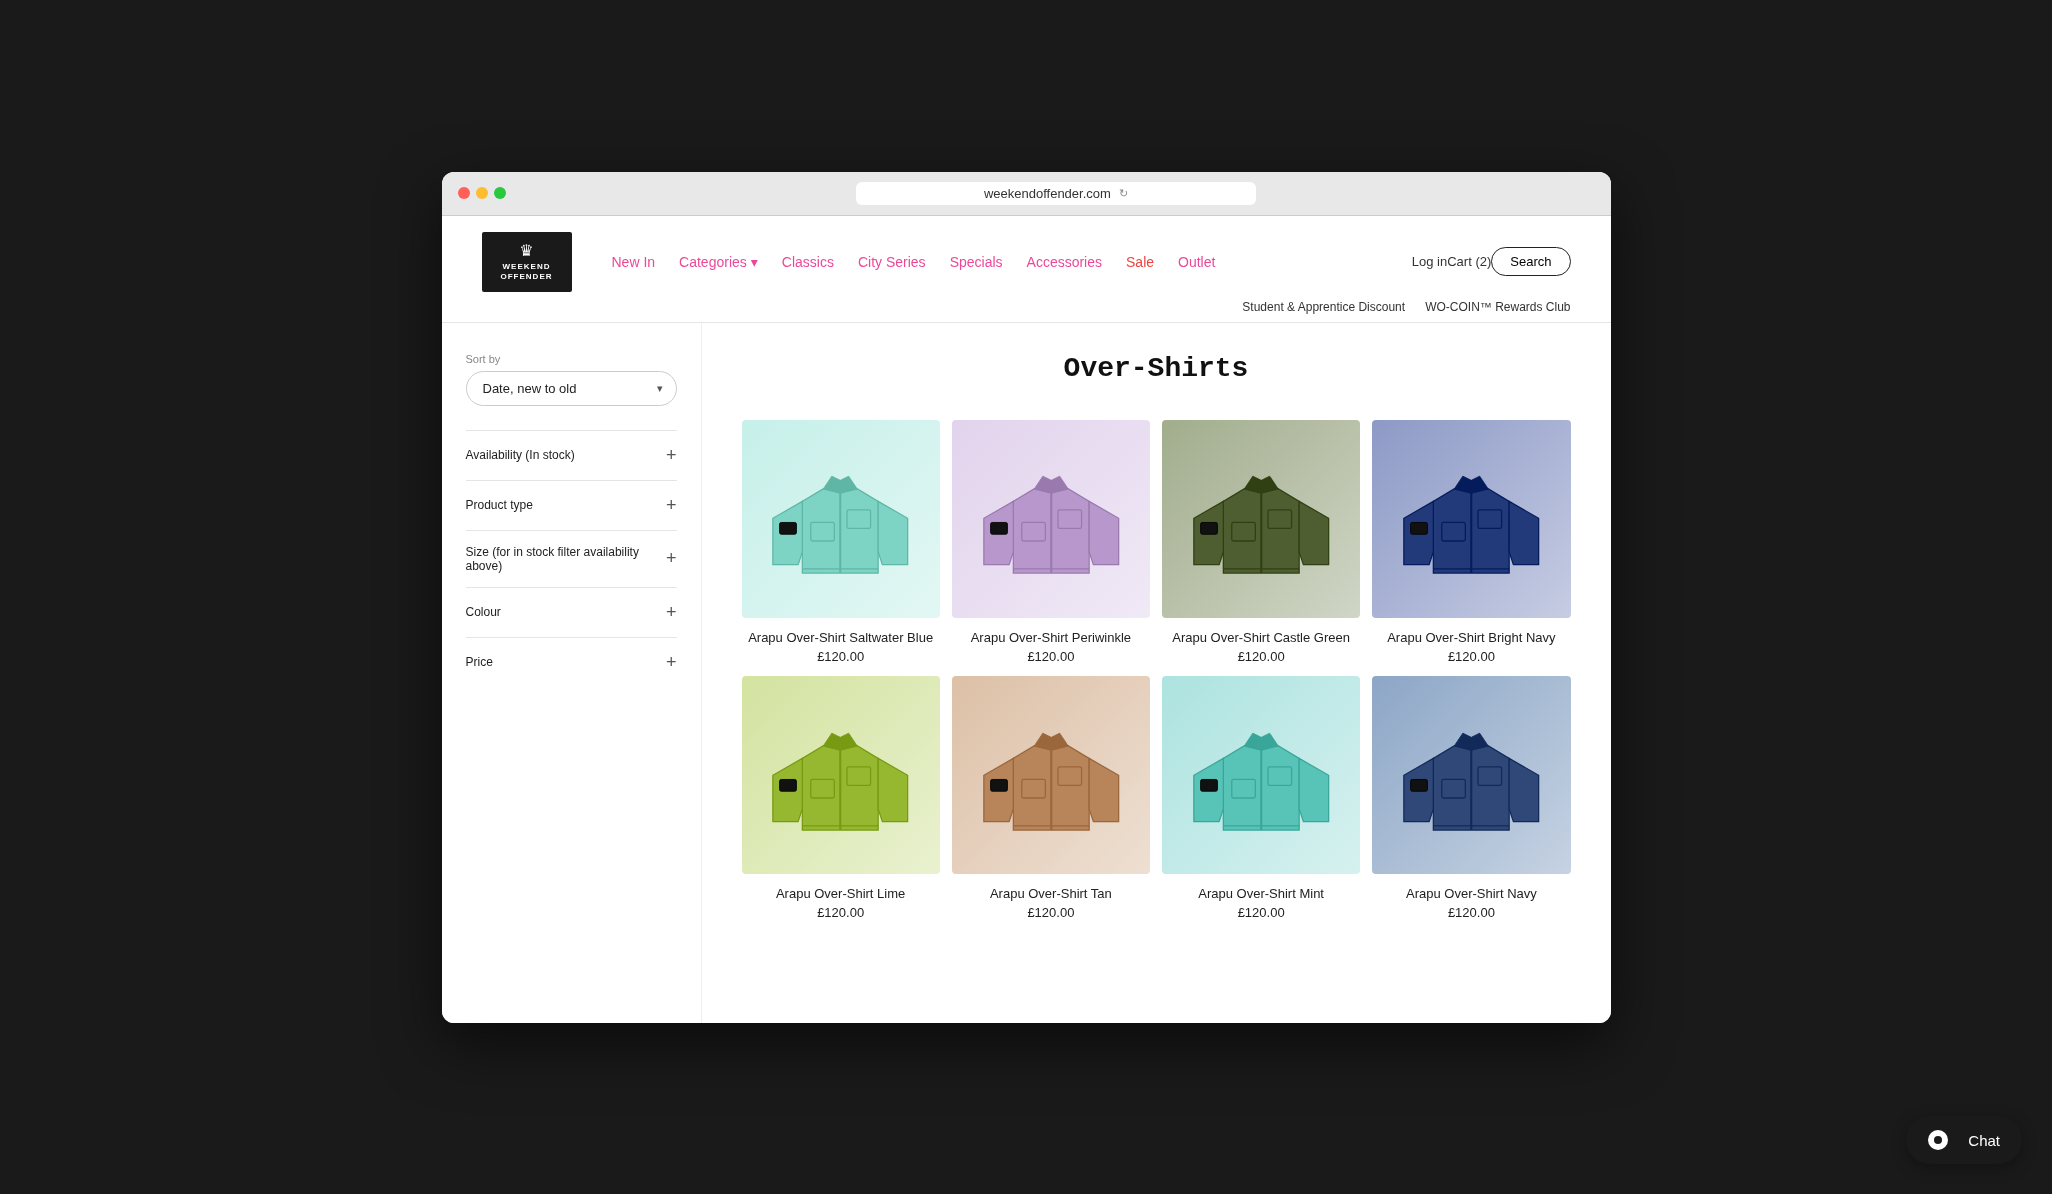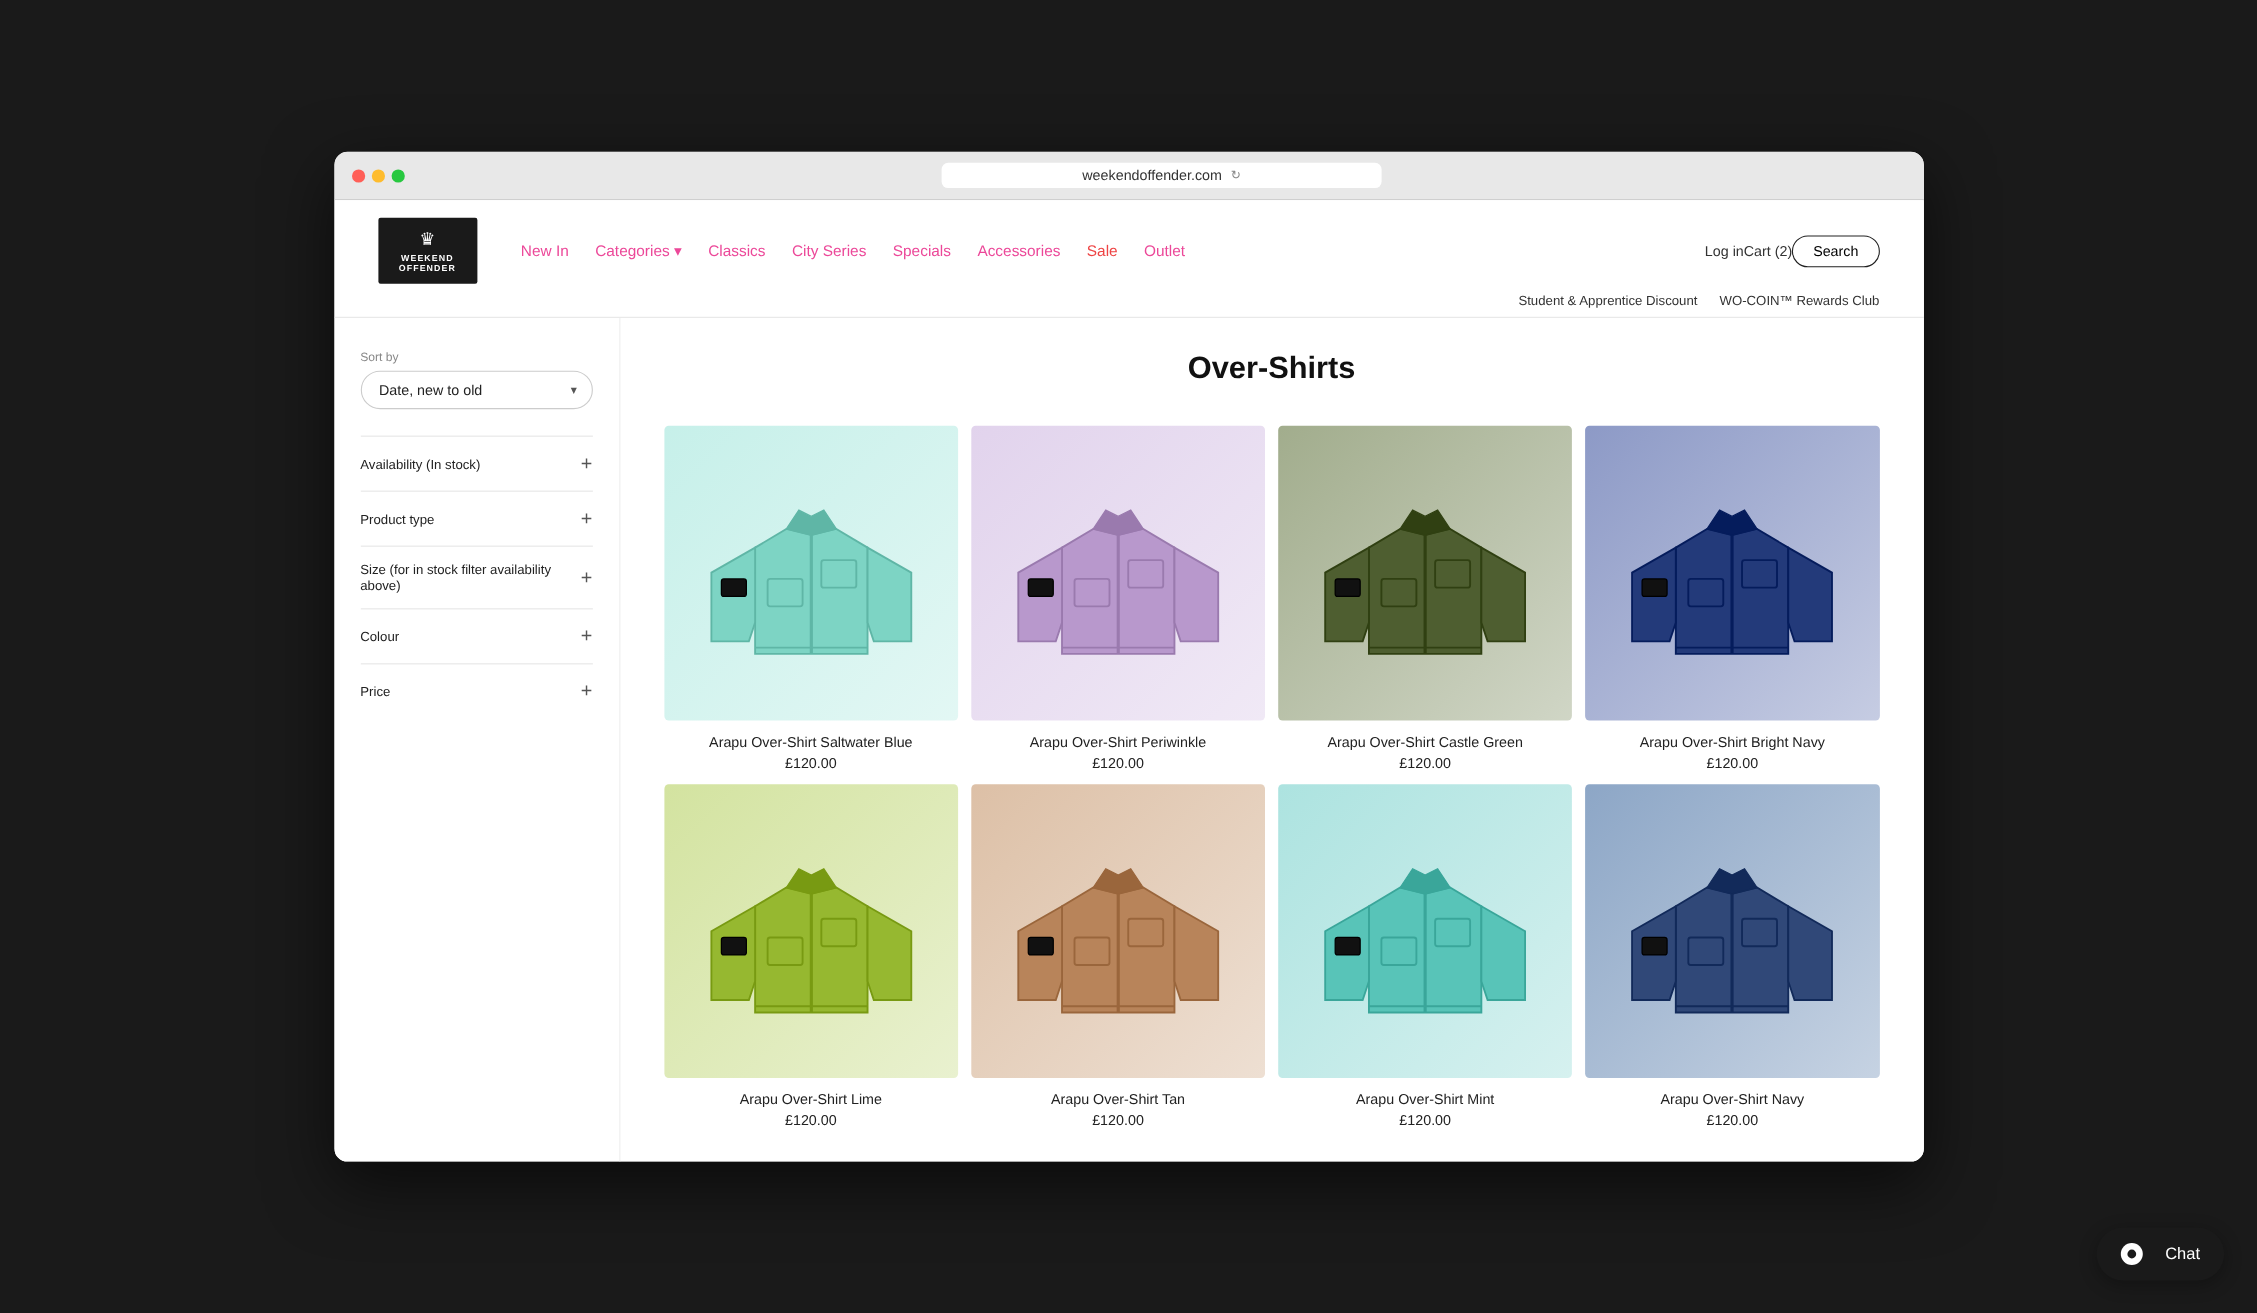--- a/index.html
+++ b/index.html
@@ -5,21 +5,21 @@
     * { margin: 0; padding: 0; box-sizing: border-box; }
     body {
       background: #1a1a1a;
       display: flex;
       justify-content: center;
       align-items: center;
       min-height: 100vh;
       font-family: -apple-system, BlinkMacSystemFont, 'Helvetica Neue', Arial, sans-serif;
     }
     .browser-window {
-      width: 1445px;
+      width: 1169px;
       background: #fff;
       border-radius: 12px;
       overflow: hidden;
       box-shadow: 0 20px 60px rgba(0,0,0,0.6);
     }
     .browser-chrome {
       background: #e8e8e8;
       padding: 10px 16px;
       display: flex;
       align-items: center;
@@ -198,20 +198,21 @@
     .main-content {
       flex: 1;
       padding: 30px 40px;
     }
     .page-title {
       text-align: center;
       font-size: 28px;
       font-weight: 700;
       margin-bottom: 36px;
       color: #111;
+      font-family: Liberation Mono, monospace;
     }
     .products-grid {
       display: grid;
       grid-template-columns: repeat(4, 1fr);
       gap: 12px;
     }
     .product-card {
       cursor: pointer;
     }
     .product-image {

